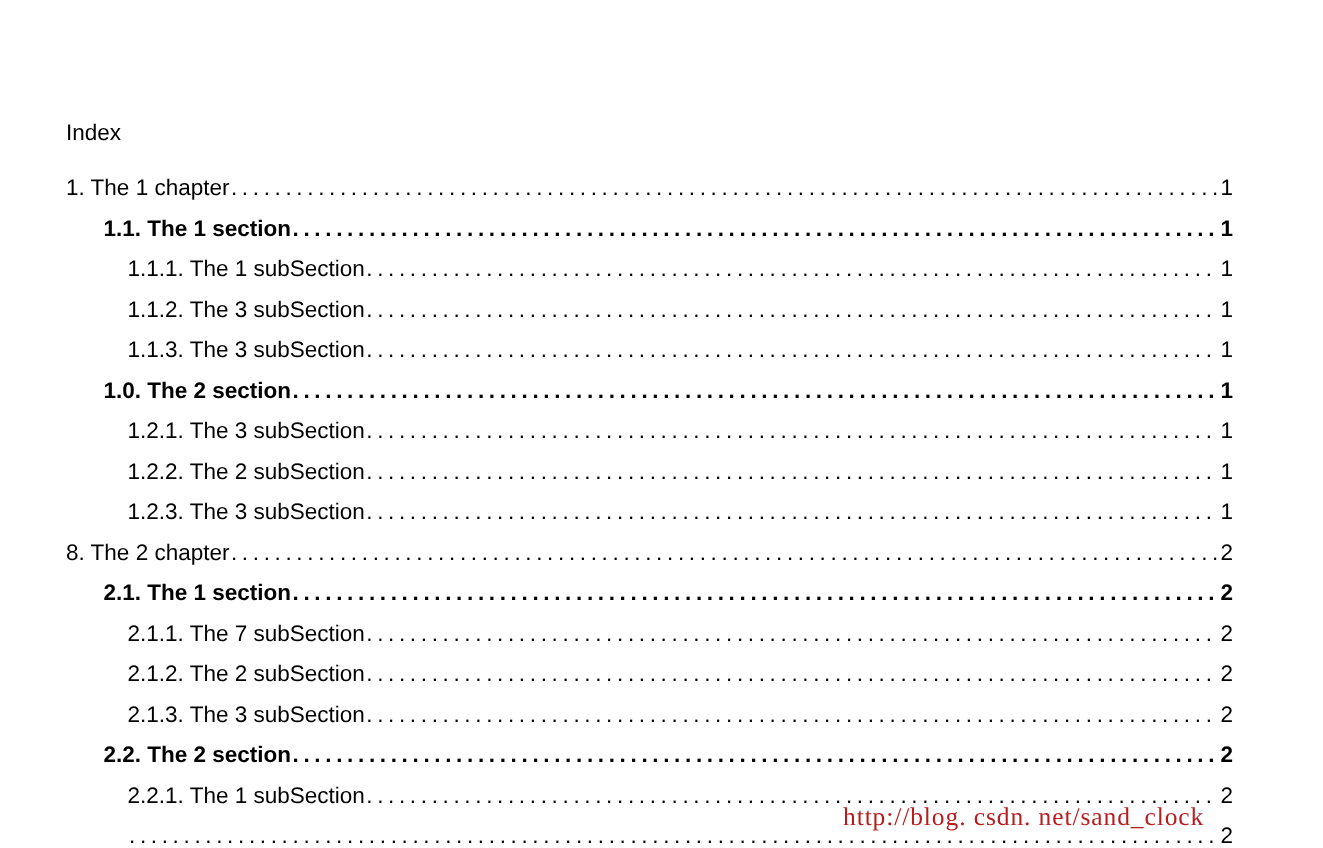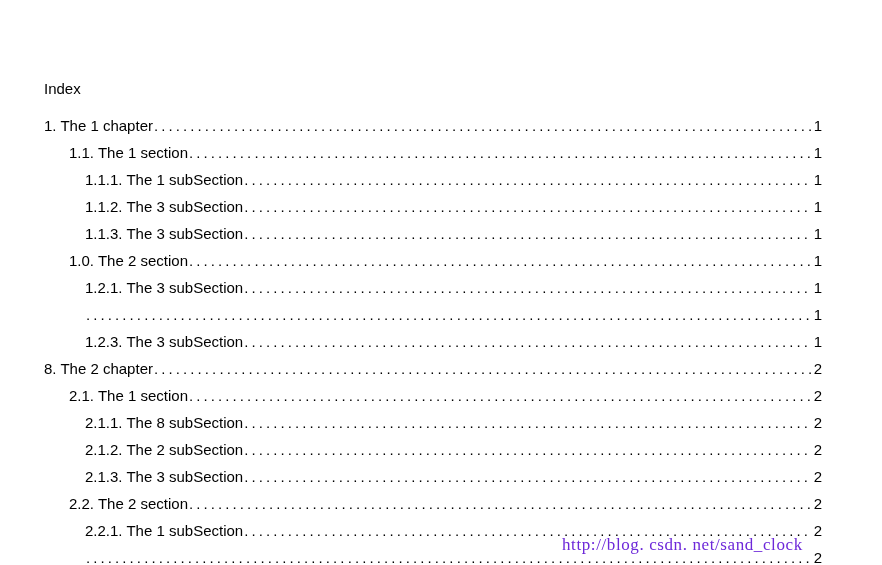--- a/index.html
+++ b/index.html
@@ -52,21 +52,21 @@
 
   .toc-row .toc-inner {
     display: flex;
     align-items: baseline;
     position: absolute;
     top: 0;
     right: 60px;
   }
 
   .toc-row.level-1 .toc-inner { left: 44px; }
-  .toc-row.level-2 .toc-inner { left: 69px; }
+  .toc-row.level-2 .toc-inner { left: 69px; font-weight: bold; }
   .toc-row.level-3 .toc-inner { left: 85px; align-items: flex-end; }
 
   .toc-label {
     flex: 0 0 auto;
   }
 
   .toc-leader {
     flex: 1 1 auto;
     overflow: hidden;
     margin: 0 0 0 1px;
@@ -87,21 +87,21 @@
   }
 
   
   #watermark {
     position: absolute;
     left: 562px;
     top: 535px;
     font-family: "Liberation Serif", serif;
     font-size: 17px;
     letter-spacing: 0.6px;
-    color: #6d28d9;
+    color: #b91c1c;
     white-space: nowrap;
     pointer-events: none;
   }
 </style>
 </head>
 <body>
 
 <div id="toc-document">
 
   <div id="index-title">Index</div>
@@ -151,20 +151,21 @@
       </div>
       <div class="toc-row level-3">
         <div class="toc-inner">
           <span class="toc-label">1.2.1. The 3 subSection</span>
           <span class="toc-leader"></span>
           <span class="toc-page">1</span>
         </div>
       </div>
       <div class="toc-row level-3">
         <div class="toc-inner">
+          <span class="toc-label">1.2.2. The 2 subSection</span>
           <span class="toc-leader"></span>
           <span class="toc-page">1</span>
         </div>
       </div>
       <div class="toc-row level-3">
         <div class="toc-inner">
           <span class="toc-label">1.2.3. The 3 subSection</span>
           <span class="toc-leader"></span>
           <span class="toc-page">1</span>
         </div>
@@ -178,21 +179,21 @@
       </div>
       <div class="toc-row level-2">
         <div class="toc-inner">
           <span class="toc-label">2.1. The 1 section</span>
           <span class="toc-leader"></span>
           <span class="toc-page">2</span>
         </div>
       </div>
       <div class="toc-row level-3">
         <div class="toc-inner">
-          <span class="toc-label">2.1.1. The 8 subSection</span>
+          <span class="toc-label">2.1.1. The 7 subSection</span>
           <span class="toc-leader"></span>
           <span class="toc-page">2</span>
         </div>
       </div>
       <div class="toc-row level-3">
         <div class="toc-inner">
           <span class="toc-label">2.1.2. The 2 subSection</span>
           <span class="toc-leader"></span>
           <span class="toc-page">2</span>
         </div>

